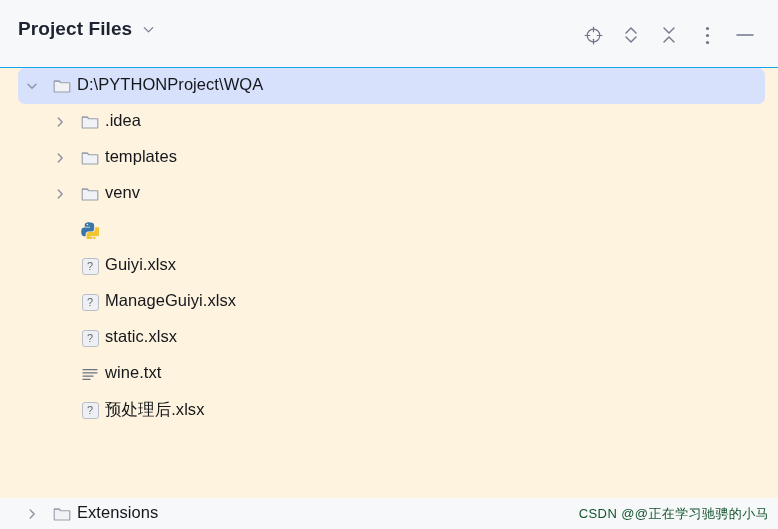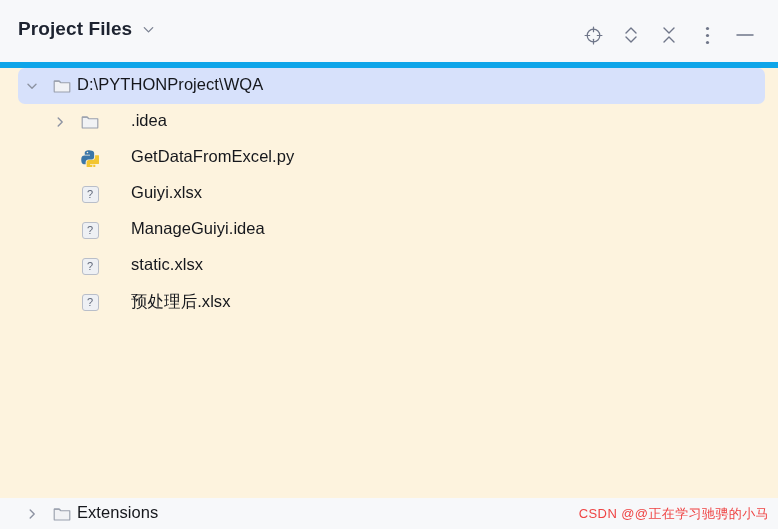--- a/index.html
+++ b/index.html
@@ -23,21 +23,21 @@
   }
 
   
   .header {
     position: absolute;
     left: 0;
     top: 0;
     width: 778px;
     height: 68px;
     background: #f7f8fa;
-    border-bottom: 6px solid #0ea5e9;
+    border-bottom: 1px solid #0ea5e9;
     box-sizing: border-box;
   }
   .title-group {
     position: absolute;
     left: 18px;
     top: 18px;
     display: flex;
     align-items: center;
     gap: 9px;
   }
@@ -114,21 +114,21 @@
   .row .label {
     position: absolute;
     font-size: 16.5px;
     color: #15171c;
     letter-spacing: 0.05px;
   }
 
   
   .depth1 .chev  { left: 52px; top: 10px; }
   .depth1 .ficon { left: 80px; top: 8px; }
-  .depth1 .label { left: 105px; top: 7px; margin-left: 26px; }
+  .depth1 .label { left: 105px; top: 7px; }
 
   
   .depth0 .chev  { left: 24px; top: 10px; }
   .depth0 .ficon { left: 52px; top: 8px; }
   .depth0 .label { left: 77px; top: 7px; }
 
   .row.selected-wrap { height: 36px; }
   .sel-bg {
     position: absolute;
     left: 18px;
@@ -153,21 +153,21 @@
   .bottom-area .depth0 .chev  { left: 24px; top: 8px; }
   .bottom-area .depth0 .ficon { left: 52px; top: 6px; }
   .bottom-area .depth0 .label { left: 77px; top: 5px; }
 
   
   .watermark {
     position: absolute;
     right: 9px;
     bottom: 6px;
     font-size: 13px;
-    color: #ef4444;
+    color: #14532d;
     letter-spacing: 0.4px;
     white-space: nowrap;
     pointer-events: none;
   }
 
   
   .folder-svg { width: 20px; height: 20px; }
   .py-svg { width: 18px; height: 18px; }
   .unk {
     width: 17px;
@@ -261,45 +261,85 @@
         </span>
         <span class="ficon">
           <svg class="folder-svg" viewBox="0 0 20 20" fill="none" stroke="#9aa0ad" stroke-width="1.15" stroke-linejoin="round">
             <path d="M2.2 15.4V5.1h5.0l1.5 1.6h9.1v8.7a0.6 0.6 0 0 1-0.6 0.6H2.8a0.6 0.6 0 0 1-0.6-0.6z" fill="#f1f2f5"></path>
             <path d="M2.2 5.1h5.0l1.5 1.6" fill="none"></path>
           </svg>
         </span>
         <span class="label">.idea</span>
       </div>
       <div class="row depth1">
+        <span class="chev">
+          <svg width="14" height="14" viewBox="0 0 14 14" fill="none" stroke="currentColor" stroke-width="1.4" stroke-linecap="round" stroke-linejoin="round">
+            <polyline points="5.2,3 9.2,7 5.2,11"></polyline>
+          </svg>
+        </span>
+        <span class="ficon">
+          <svg class="folder-svg" viewBox="0 0 20 20" fill="none" stroke="#9aa0ad" stroke-width="1.15" stroke-linejoin="round">
+            <path d="M2.2 15.4V5.1h5.0l1.5 1.6h9.1v8.7a0.6 0.6 0 0 1-0.6 0.6H2.8a0.6 0.6 0 0 1-0.6-0.6z" fill="#f1f2f5"></path>
+            <path d="M2.2 5.1h5.0l1.5 1.6" fill="none"></path>
+          </svg>
+        </span>
+        <span class="label">templates</span>
+      </div>
+      <div class="row depth1">
+        <span class="chev">
+          <svg width="14" height="14" viewBox="0 0 14 14" fill="none" stroke="currentColor" stroke-width="1.4" stroke-linecap="round" stroke-linejoin="round">
+            <polyline points="5.2,3 9.2,7 5.2,11"></polyline>
+          </svg>
+        </span>
+        <span class="ficon">
+          <svg class="folder-svg" viewBox="0 0 20 20" fill="none" stroke="#9aa0ad" stroke-width="1.15" stroke-linejoin="round">
+            <path d="M2.2 15.4V5.1h5.0l1.5 1.6h9.1v8.7a0.6 0.6 0 0 1-0.6 0.6H2.8a0.6 0.6 0 0 1-0.6-0.6z" fill="#f1f2f5"></path>
+            <path d="M2.2 5.1h5.0l1.5 1.6" fill="none"></path>
+          </svg>
+        </span>
+        <span class="label">venv</span>
+      </div>
+      <div class="row depth1">
         <span class="ficon">
           <svg class="py-svg" viewBox="0 0 24 24">
             <path fill="#3b76a8" d="M11.9 1.6c-1.9 0-3.6.2-4.8.6C5.3 2.8 5 3.8 5 5.4v2.2h7v.9H4.3c-1.7 0-3.1 1-3.6 2.9-.5 2.2-.5 3.6 0 5.9.4 1.7 1.4 2.9 3.1 2.9h2.4v-2.7c0-1.9 1.6-3.6 3.6-3.6h4.8c1.6 0 2.9-1.3 2.9-2.9V5.4c0-1.6-1.3-2.7-2.9-3-1-.2-2.1-.3-3-.3zM8.6 3.6c.6 0 1.1.5 1.1 1.1s-.5 1.1-1.1 1.1-1.1-.5-1.1-1.1.5-1.1 1.1-1.1z"></path>
             <path fill="#f2c531" d="M18.8 8.5v2.6c0 2-1.7 3.7-3.6 3.7h-4.8c-1.6 0-2.9 1.4-2.9 2.9v5.5c0 1.6 1.4 2.5 2.9 2.9 1.8.5 3.6.6 5.8 0 1.4-.4 2.9-1.2 2.9-2.9v-2.2h-7v-.9h10.4c1.7 0 2.3-1.2 2.9-2.9.6-1.8.6-3.5 0-5.9-.4-1.7-1.2-2.9-2.9-2.9h-3.7zm-3.1 13.2c.6 0 1.1.5 1.1 1.1s-.5 1.1-1.1 1.1-1.1-.5-1.1-1.1.5-1.1 1.1-1.1z"></path>
           </svg>
         </span>
-        <span class="label">GetDataFromExcel.py</span>
       </div>
       <div class="row depth1">
         <span class="ficon">
           <div class="unk">?</div>
         </span>
         <span class="label">Guiyi.xlsx</span>
       </div>
       <div class="row depth1">
         <span class="ficon">
           <div class="unk">?</div>
         </span>
-        <span class="label">ManageGuiyi.idea</span>
+        <span class="label">ManageGuiyi.xlsx</span>
       </div>
       <div class="row depth1">
         <span class="ficon">
           <div class="unk">?</div>
         </span>
         <span class="label">static.xlsx</span>
+      </div>
+      <div class="row depth1">
+        <span class="ficon">
+          <span class="txt-svg">
+            <svg viewBox="0 0 18 16" fill="none" stroke="currentColor" stroke-width="1.25" stroke-linecap="round">
+              <line x1="2" y1="3.5" x2="16" y2="3.5"></line>
+              <line x1="2" y1="6.8" x2="16" y2="6.8"></line>
+              <line x1="2" y1="10.1" x2="12" y2="10.1"></line>
+              <line x1="2" y1="13.4" x2="9" y2="13.4"></line>
+            </svg>
+          </span>
+        </span>
+        <span class="label">wine.txt</span>
       </div>
       <div class="row depth1">
         <span class="ficon">
           <div class="unk">?</div>
         </span>
         <span class="label">预处理后.xlsx</span>
       </div>
     </div>
 
   <div class="bottom-area" id="bottom-root">

